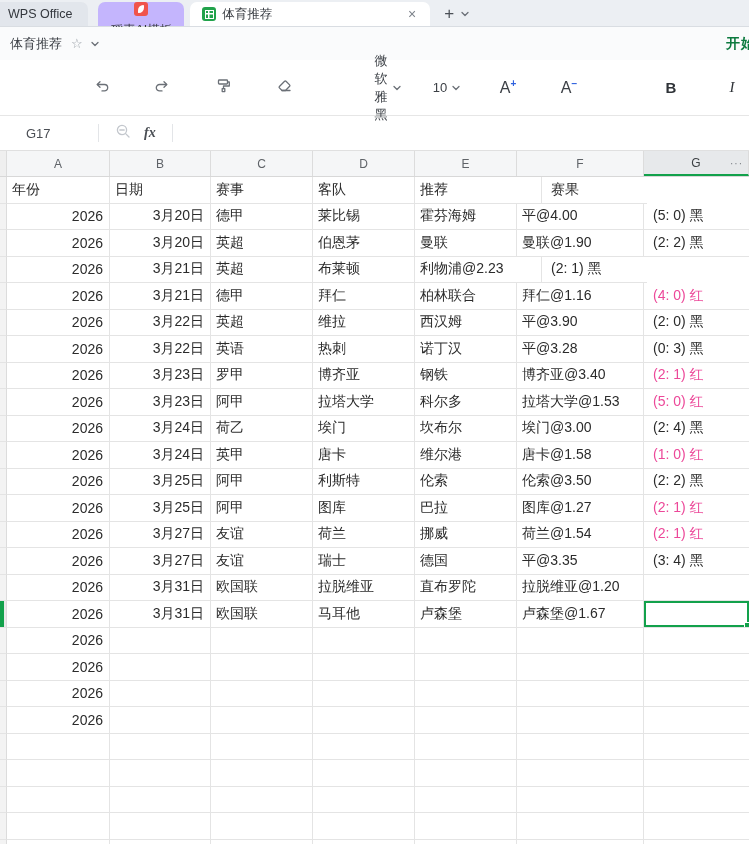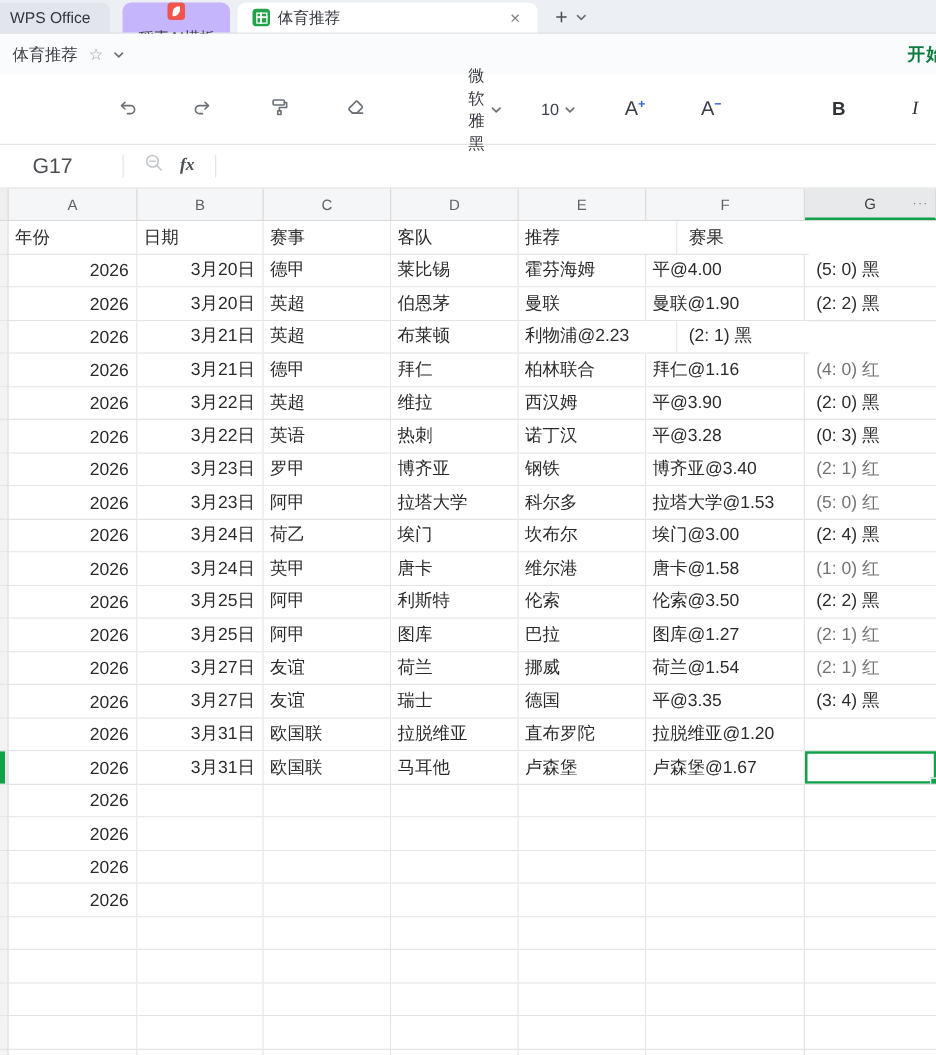--- a/index.html
+++ b/index.html
@@ -62,21 +62,21 @@
   .fcolor { font-size:14px; color:#2f3338; display:flex; flex-direction:column; align-items:center; line-height:1; }
   .fcolor .bar { width:15px; height:3.5px; background:#2e61de; margin-top:1.5px; border-radius:1px; }
   .fillic { display:flex; flex-direction:column; align-items:center; line-height:1; }
   .fillic .bar { width:15px; height:3.5px; background:#f3efa4; margin-top:1px; border-radius:1px; }
   .grayed { color:#c0c4ca; }
   .styles { display:flex; align-items:center; gap:5px; color:#b9bec5; font-size:13px; }
 
   
   .formulabar { height:36px; border-top:1px solid #e6e6e6; border-bottom:1px solid #e0e0e0;
     display:flex; align-items:center; }
-  .cellref { width:98px; padding-left:26px; font-size:17px; color:#4a4e54; }
+  .cellref { width:98px; padding-left:26px; font-size:13px; color:#4a4e54; }
   .fdiv { width:1px; height:18px; background:#e3e5e8; }
   .fsearch { margin:0 12px 0 16px; }
   .fx { font-family:"Liberation Serif",serif; font-style:italic; font-weight:bold;
     font-size:14px; color:#4a4e54; margin-right:16px; }
 
   
   .colheaders { height:26px; display:flex; background:#f5f6f7; border-bottom:1px solid #d8d8d8; }
   .ch { border-right:1px solid #dcdcdc; display:flex; align-items:center; justify-content:center;
     font-size:12px; color:#5f6368; position:relative; }
   .ch.corner { background:#efefef; }
@@ -92,21 +92,21 @@
     white-space:nowrap; position:relative; background:#fff; }
   .strip { background:#f3f3f3; border-right:1px solid #dcdcdc; }
   .stripsel { background:#e9e9e9; }
   .stripsel:before { content:""; position:absolute; left:0; top:0; bottom:0; width:4px; background:#12a14b; }
   .c0 { width:103px; } .c1 { width:101px; } .c2 { width:102px; } .c3 { width:102px; }
   .c4 { width:102px; } .c5 { width:127px; } .c6 { width:105px; border-right:none; }
   .cell.strip { width:7px; flex:0 0 7px; }
   .cell span { padding:0 5px; width:100%; }
   .cell.num span { text-align:right; padding-right:6px; }
   .c6 span { padding-left:9px; }
-  .cell.red { color:#737373; }
+  .cell.red { color:#ec4899; }
   .cell.sel { box-shadow:inset 0 0 0 2px #12a14b; }
   .handle { position:absolute; right:-1px; bottom:-1px; width:6px; height:6px;
     background:#12a14b; border:1px solid #fff; }
   svg .st { stroke:#6b7077; stroke-width:1.3; fill:none; stroke-linecap:round; stroke-linejoin:round; }
   svg .gd { stroke:#c3c7cd; }
 </style>
 </head>
 <body>
 
 <div class="tabbar">

